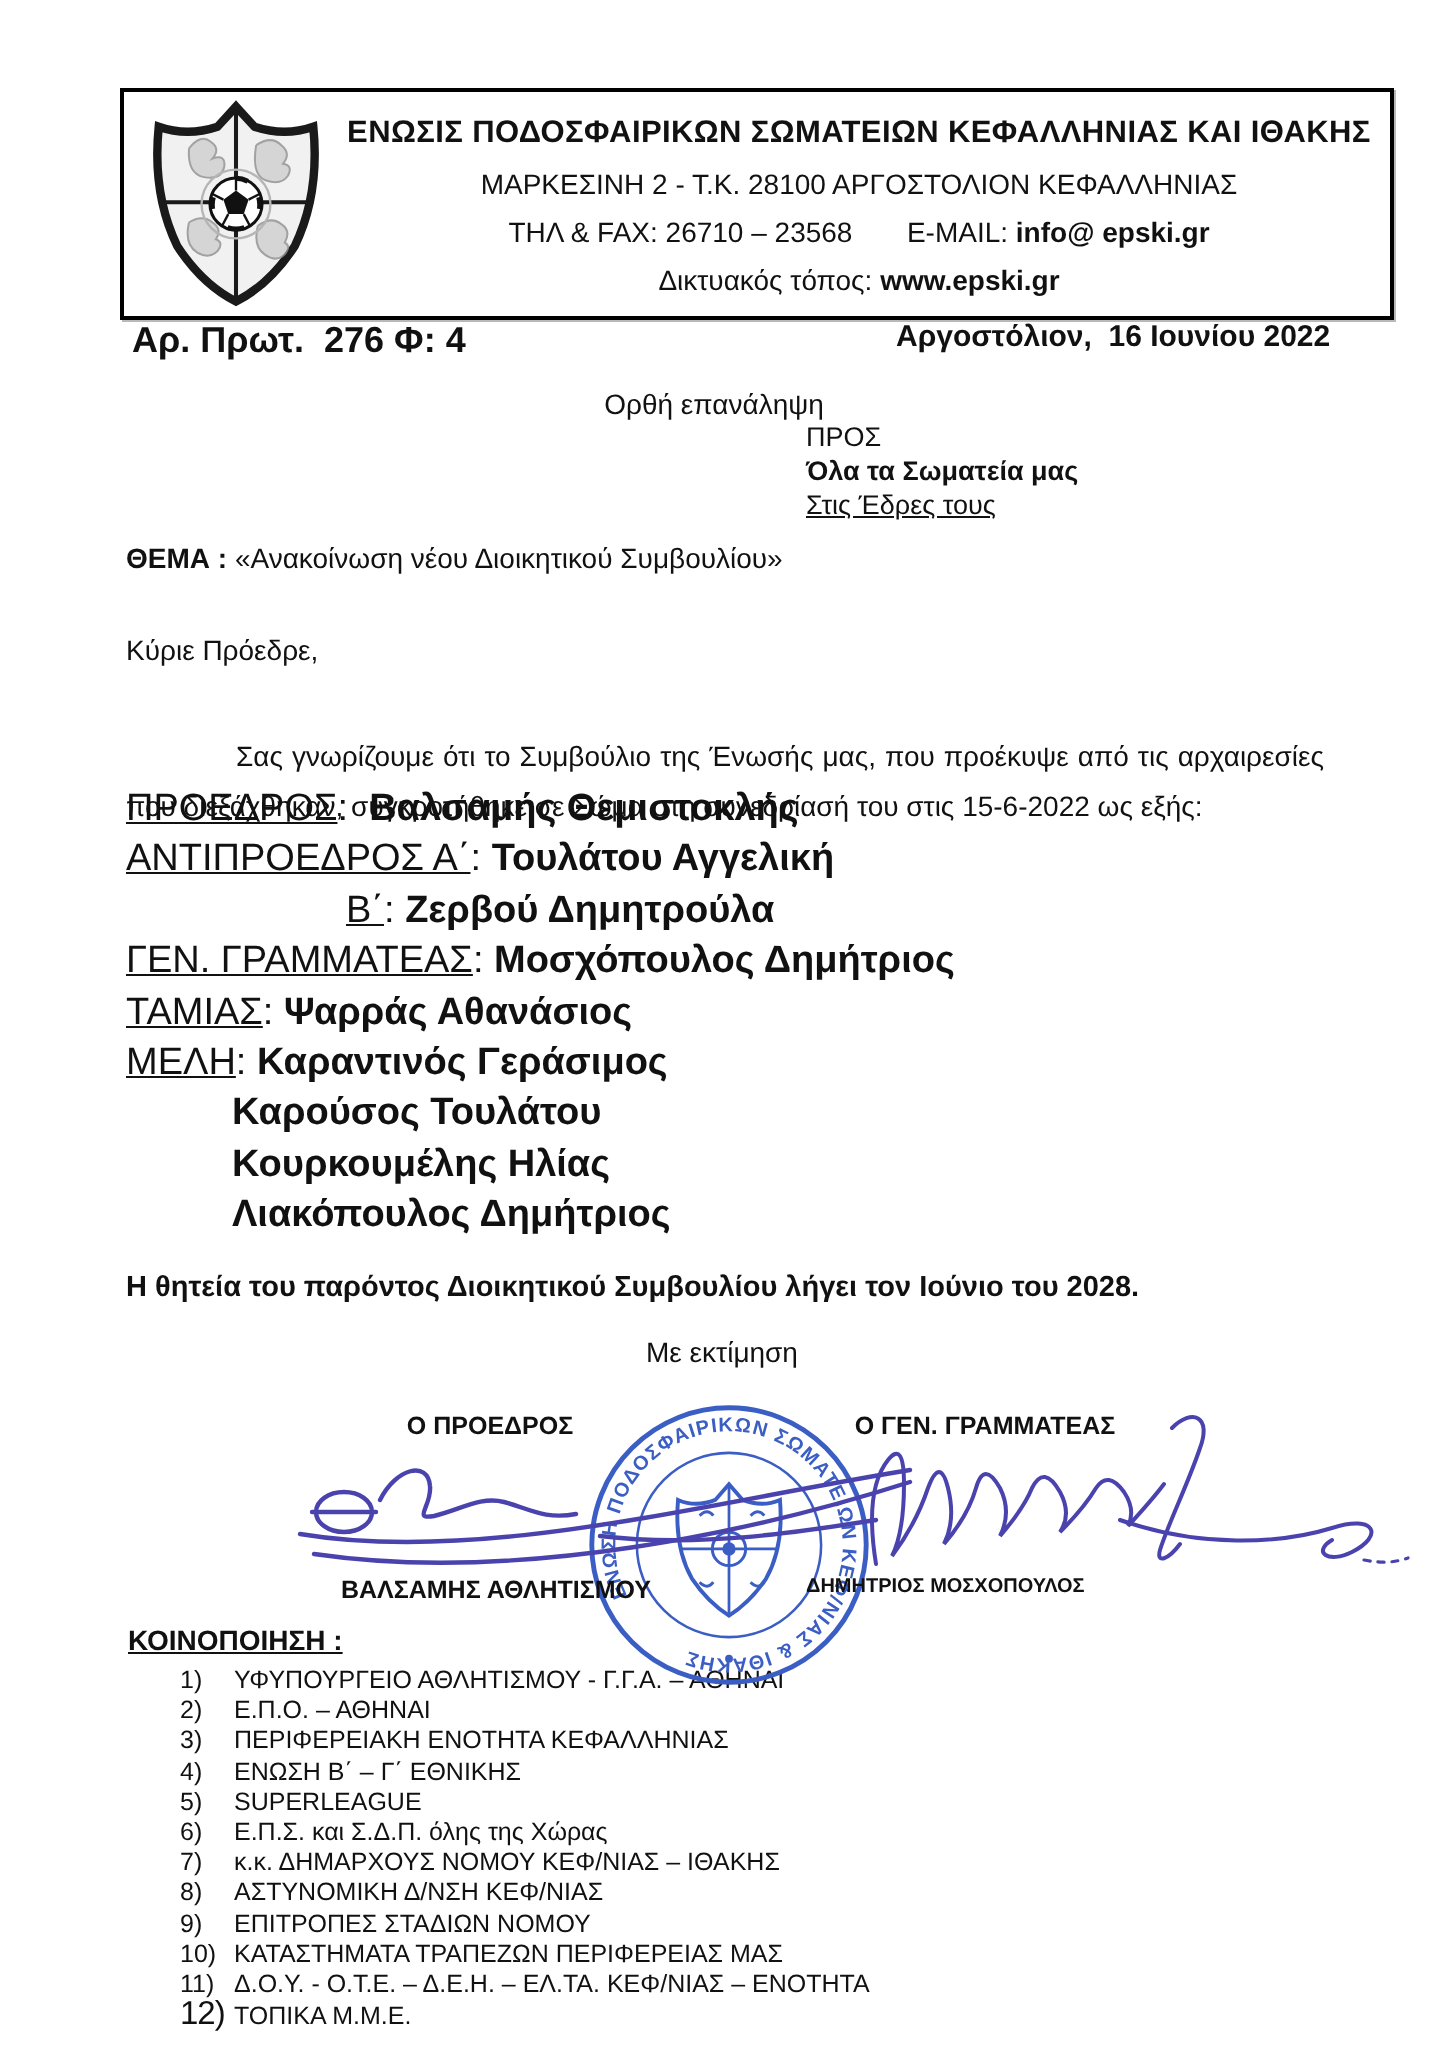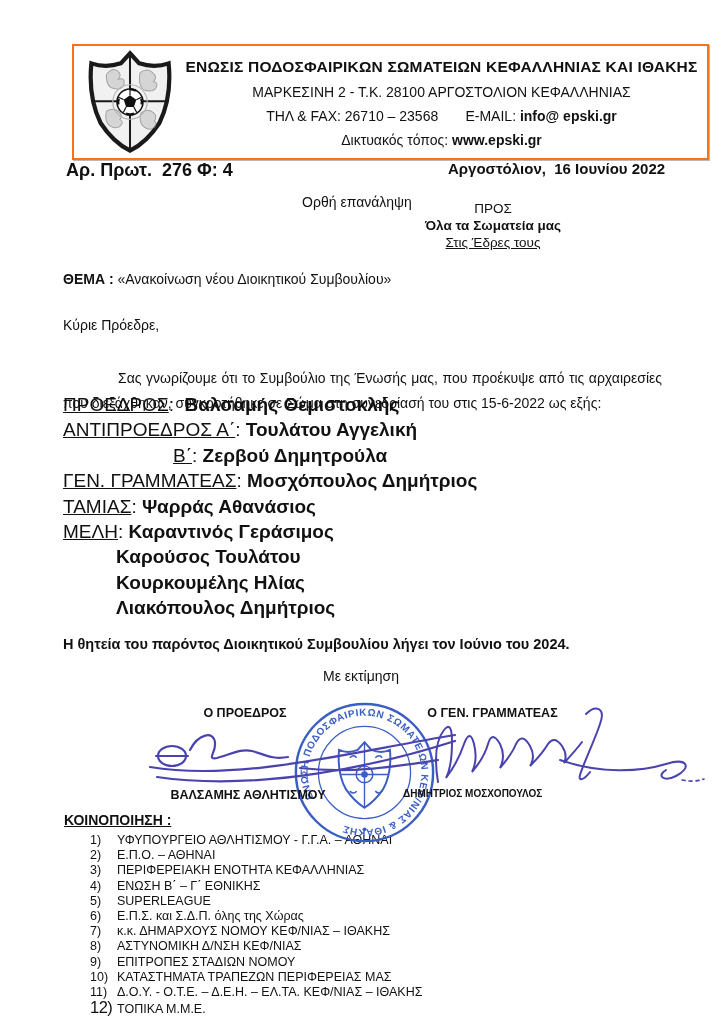--- a/index.html
+++ b/index.html
@@ -3,31 +3,31 @@
 <meta charset="utf-8">
 <style>
   html,body{margin:0;padding:0;background:#ffffff;}
   .page{position:relative;width:725px;height:1024px;background:#ffffff;overflow:hidden;
         font-family:"Liberation Sans", sans-serif;color:#111;}
   .abs{position:absolute;}
   .b{font-weight:bold;}
   .u{text-decoration:underline;}
   .pre{white-space:pre;}
   
-  .head-box{left:60px;top:44px;width:633px;height:112px;border:2px solid #f97316;
-            box-shadow:1px 1px 0 #b9b9b9;margin-left:12px;}
+  .head-box{left:60px;top:44px;width:633px;height:112px;border:2px solid #000000;
+            box-shadow:1px 1px 0 #b9b9b9;}
   .head-logo{left:14px;top:4px;width:84px;height:104px;}
   .head-text{left:110px;top:6px;width:515px;text-align:center;}
   .head-title{font-size:15.5px;font-weight:bold;letter-spacing:.2px;margin-top:6px;}
   .head-line{font-size:14px;margin-top:8px;}
   
   .meta-left{left:66px;top:160px;font-size:18px;font-weight:bold;}
   .meta-right{left:448px;top:160px;font-size:15px;font-weight:bold;}
   .correction{left:0;top:194px;width:714px;text-align:center;font-size:14px;}
-  .pros-block{left:403px;top:200px;width:180px;text-align:center;font-size:13.5px;line-height:17px;}
+  .pros-block{left:403px;top:210px;width:180px;text-align:left;font-size:13.5px;line-height:17px;}
   .subject{left:63px;top:271px;font-size:14px;}
   .salut{left:63px;top:317px;font-size:14px;}
   .para{left:63px;top:342px;width:599px;font-size:14px;line-height:25px;
         text-align:justify;text-indent:55px;margin-top:24px;}
   .board-row{left:63px;font-size:19px;white-space:pre;}
   .board-row .name{font-weight:bold;}
   .pad-b{padding-left:110px;display:inline-block;}
   .pad-m{padding-left:53px;display:inline-block;}
   .closing{left:63px;top:636px;font-size:14.5px;font-weight:bold;}
   .regards{left:0;top:668px;width:722px;text-align:center;font-size:14px;}
@@ -98,21 +98,21 @@
   <div class="abs board-row" style="top:394px"><span class="u">ΠΡΟΕΔΡΟΣ</span><span>:  </span><span class="name">Βαλσαμής Θεμιστοκλής</span></div>
   <div class="abs board-row" style="top:419px"><span class="u">ΑΝΤΙΠΡΟΕΔΡΟΣ Α΄</span><span>: </span><span class="name">Τουλάτου Αγγελική</span></div>
   <div class="abs board-row" style="top:470px"><span class="u">ΓΕΝ. ΓΡΑΜΜΑΤΕΑΣ</span><span>: </span><span class="name">Μοσχόπουλος Δημήτριος</span></div>
   <div class="abs board-row" style="top:445px"><span class="pad-b"></span><span class="u">Β΄</span><span>: </span><span class="name">Ζερβού Δημητρούλα</span></div>
   <div class="abs board-row" style="top:496px"><span class="u">ΤΑΜΙΑΣ</span><span>: </span><span class="name">Ψαρράς Αθανάσιος</span></div>
   <div class="abs board-row" style="top:521px"><span class="u">ΜΕΛΗ</span><span>: </span><span class="name">Καραντινός Γεράσιμος</span></div>
   <div class="abs board-row" style="top:546px"><span class="pad-m"></span><span class="name">Καρούσος Τουλάτου</span></div>
   <div class="abs board-row" style="top:572px"><span class="pad-m"></span><span class="name">Κουρκουμέλης Ηλίας</span></div>
   <div class="abs board-row" style="top:597px"><span class="pad-m"></span><span class="name">Λιακόπουλος Δημήτριος</span></div>
 
-  <div class="abs closing">Η θητεία του παρόντος Διοικητικού Συμβουλίου λήγει τον Ιούνιο του 2024.</div>
+  <div class="abs closing">Η θητεία του παρόντος Διοικητικού Συμβουλίου λήγει τον Ιούνιο του 2028.</div>
   <div class="abs regards">Με εκτίμηση</div>
 
   <div class="abs sig-title-left">Ο ΠΡΟΕΔΡΟΣ</div>
   <div class="abs sig-title-right">Ο ΓΕΝ. ΓΡΑΜΜΑΤΕΑΣ</div>
 
   <svg class="abs stamp" viewBox="0 0 150 150">
     <g fill="none" stroke="#3b5ec4">
       <circle cx="75" cy="75" r="70" stroke-width="2.5"></circle>
       <circle cx="75" cy="75" r="47" stroke-width="1.3"></circle>
       <path d="M75,44 L82,52 Q92,56 101,52 Q103,76 94,92 Q86,104 75,111 Q64,104 56,92 Q47,76 49,52 Q58,56 68,52 Z" stroke-width="2"></path>
@@ -189,21 +189,21 @@
     <div class="cc-row">
         <span class="cc-num">9)</span>
         <span>ΕΠΙΤΡΟΠΕΣ ΣΤΑΔΙΩΝ ΝΟΜΟΥ</span>
       </div>
     <div class="cc-row">
         <span class="cc-num">10)</span>
         <span>ΚΑΤΑΣΤΗΜΑΤΑ ΤΡΑΠΕΖΩΝ ΠΕΡΙΦΕΡΕΙΑΣ ΜΑΣ</span>
       </div>
     <div class="cc-row">
         <span class="cc-num">11)</span>
-        <span>Δ.Ο.Υ. - Ο.Τ.Ε. – Δ.Ε.Η. – ΕΛ.ΤΑ. ΚΕΦ/ΝΙΑΣ – ΙΘΑΚΗΣ</span>
+        <span>Δ.Ο.Υ. - Ο.Τ.Ε. – Δ.Ε.Η. – ΕΛ.ΤΑ. ΚΕΦ/ΝΙΑΣ – ΕΝΟΤΗΤΑ</span>
       </div>
     <div class="cc-row">
         <span class="cc-num big">12)</span>
         <span>ΤΟΠΙΚΑ Μ.Μ.Ε.</span>
       </div>
   </div>
 
 </div>
 
 </body></html>

